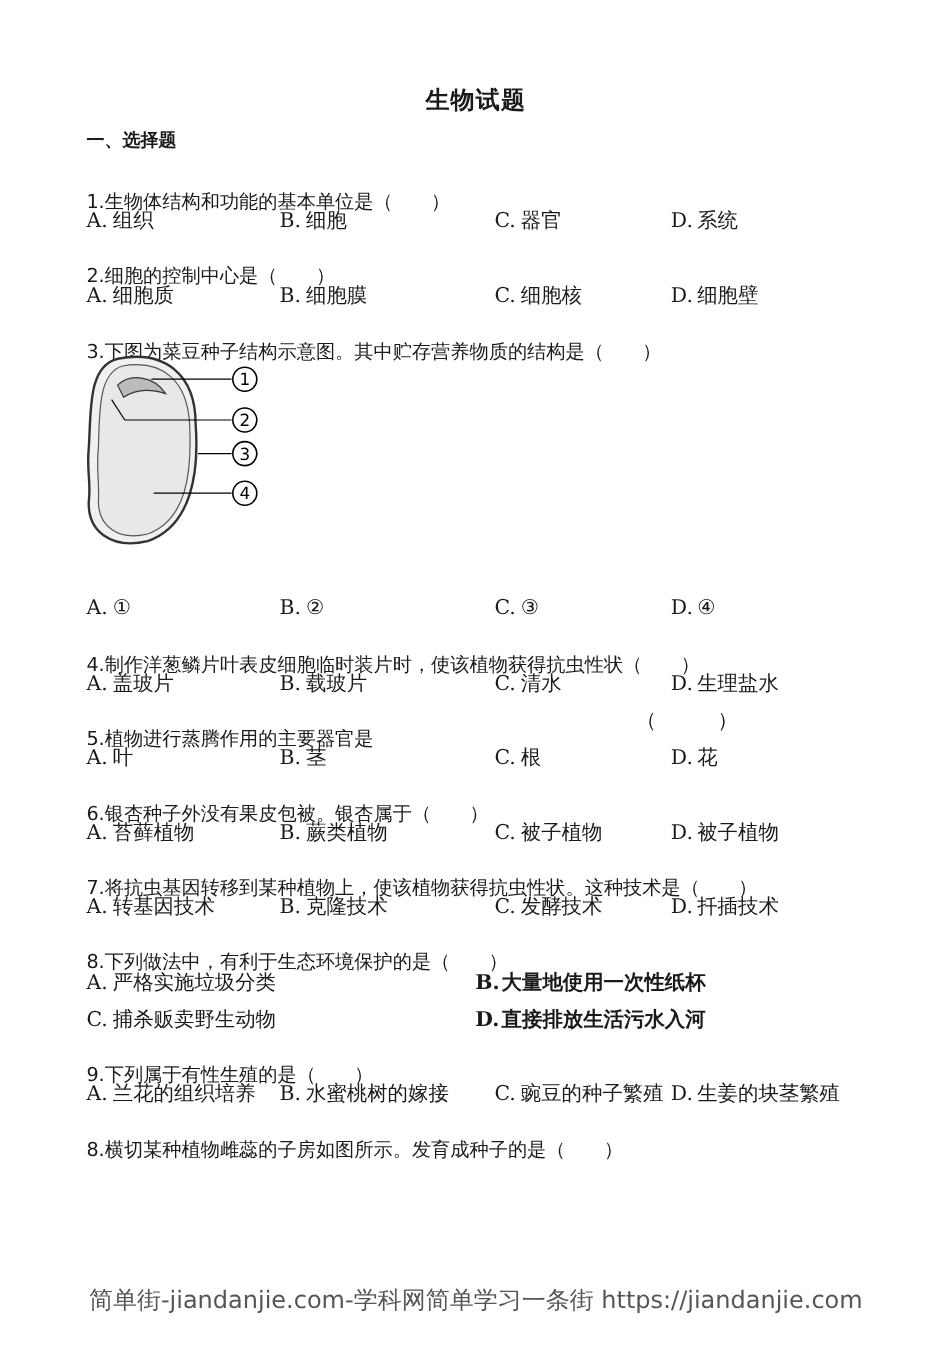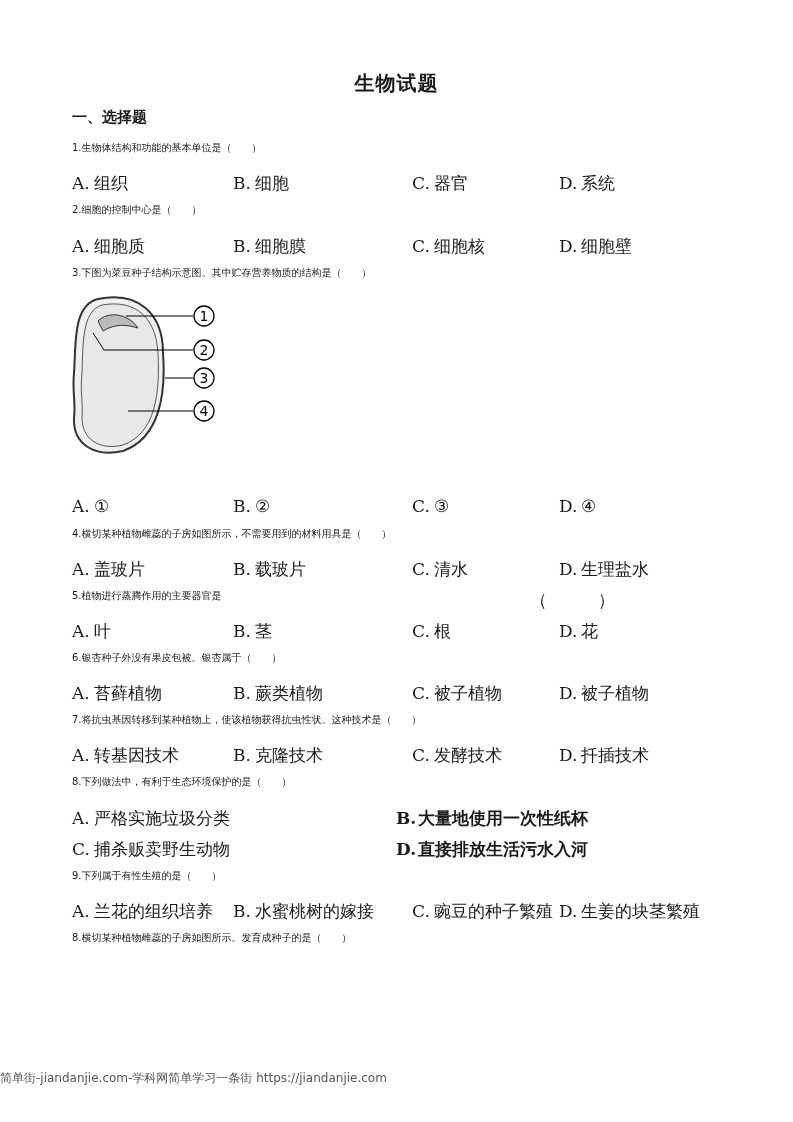--- a/index.html
+++ b/index.html
@@ -2,29 +2,29 @@
 <html><head>
 <meta charset="utf-8">
 <style>
   html, body { margin: 0; padding: 0; background: #ffffff; }
   body { width: 793px; height: 1122px; position: relative; overflow: hidden;
          font-family: "DejaVu Serif", "Liberation Serif", serif; color: #1a1a1a; }
   .page-title { position: absolute; top: 70px; left: 0; width: 793px; text-align: center;
                 font-family: "DejaVu Sans", sans-serif; font-weight: bold; font-size: 20px; letter-spacing: 1px; }
   .section-title { position: absolute; top: 108px; left: 72px; font-family: "DejaVu Sans", sans-serif;
                    font-weight: bold; font-size: 15px; }
-  .q { position: absolute; left: 72px; font-size: 10px; white-space: nowrap; }
+  .q { position: absolute; left: 72px; font-size: 16px; white-space: nowrap; margin-top: 17px; }
   .q .num { font-family: "DejaVu Sans", sans-serif; }
   .opt { position: absolute; font-size: 17px; white-space: nowrap; }
   .opt .letter { display: inline-block; width: 22px; }
   .col-a { left: 72px; } .col-b { left: 233px; } .col-c { left: 412px; } .col-d { left: 559px; }
   .col-half { left: 396px; font-weight: bold; }
   .seed-fig { position: absolute; left: 68px; top: 293px; width: 160px; height: 165px; }
-  .footer { position: absolute; top: 1070px; left: 0; width: 793px; text-align: left;
-            font-family: "DejaVu Sans", sans-serif; font-size: 12px; color: #555; }
+  .footer { position: absolute; top: 1070px; left: 0; width: 793px; text-align: center;
+            font-family: "DejaVu Sans", sans-serif; font-size: 20px; color: #555; }
 </style>
 </head>
 <body>
 
 <div class="page-title">生物试题</div>
 <div class="section-title">一、选择题</div>
 
 <div class="q" style="top:141px"><span class="num">1.</span><span>生物体结构和功能的基本单位是（　　）</span></div>
 <div class="opt col-a" style="top:172px"><span class="letter">A.</span><span>组织</span></div>
 <div class="opt col-b" style="top:172px"><span class="letter">B.</span><span>细胞</span></div>
@@ -56,21 +56,21 @@
     <text x="136" y="62" text-anchor="middle" font-size="14" font-family="DejaVu Sans, sans-serif">2</text>
     <text x="136" y="90" text-anchor="middle" font-size="14" font-family="DejaVu Sans, sans-serif">3</text>
     <text x="136" y="123" text-anchor="middle" font-size="14" font-family="DejaVu Sans, sans-serif">4</text>
   </svg>
 </div>
 <div class="opt col-a" style="top:496px"><span class="letter">A.</span><span>①</span></div>
 <div class="opt col-b" style="top:496px"><span class="letter">B.</span><span>②</span></div>
 <div class="opt col-c" style="top:496px"><span class="letter">C.</span><span>③</span></div>
 <div class="opt col-d" style="top:496px"><span class="letter">D.</span><span>④</span></div>
 
-<div class="q" style="top:527px"><span class="num">4.</span><span>横切某种植物雌蕊的子房如图所示，不需要用到的材料用具是（　　）</span></div>
+<div class="q" style="top:527px"><span class="num">4.</span><span>制作洋葱鳞片叶表皮细胞临时装片时，使该植物获得抗虫性状（　　）</span></div>
 <div class="opt col-a" style="top:558px"><span class="letter">A.</span><span>盖玻片</span></div>
 <div class="opt col-b" style="top:558px"><span class="letter">B.</span><span>载玻片</span></div>
 <div class="opt col-c" style="top:558px"><span class="letter">C.</span><span>清水</span></div>
 <div class="opt col-d" style="top:558px"><span class="letter">D.</span><span>生理盐水</span></div>
 
 <div class="q" style="top:589px"><span class="num">5.</span><span>植物进行蒸腾作用的主要器官是</span></div>
 <div class="opt" style="top:589px; left:530px">（　　　）</div>
 <div class="opt col-a" style="top:620px"><span class="letter">A.</span><span>叶</span></div>
 <div class="opt col-b" style="top:620px"><span class="letter">B.</span><span>茎</span></div>
 <div class="opt col-c" style="top:620px"><span class="letter">C.</span><span>根</span></div>

